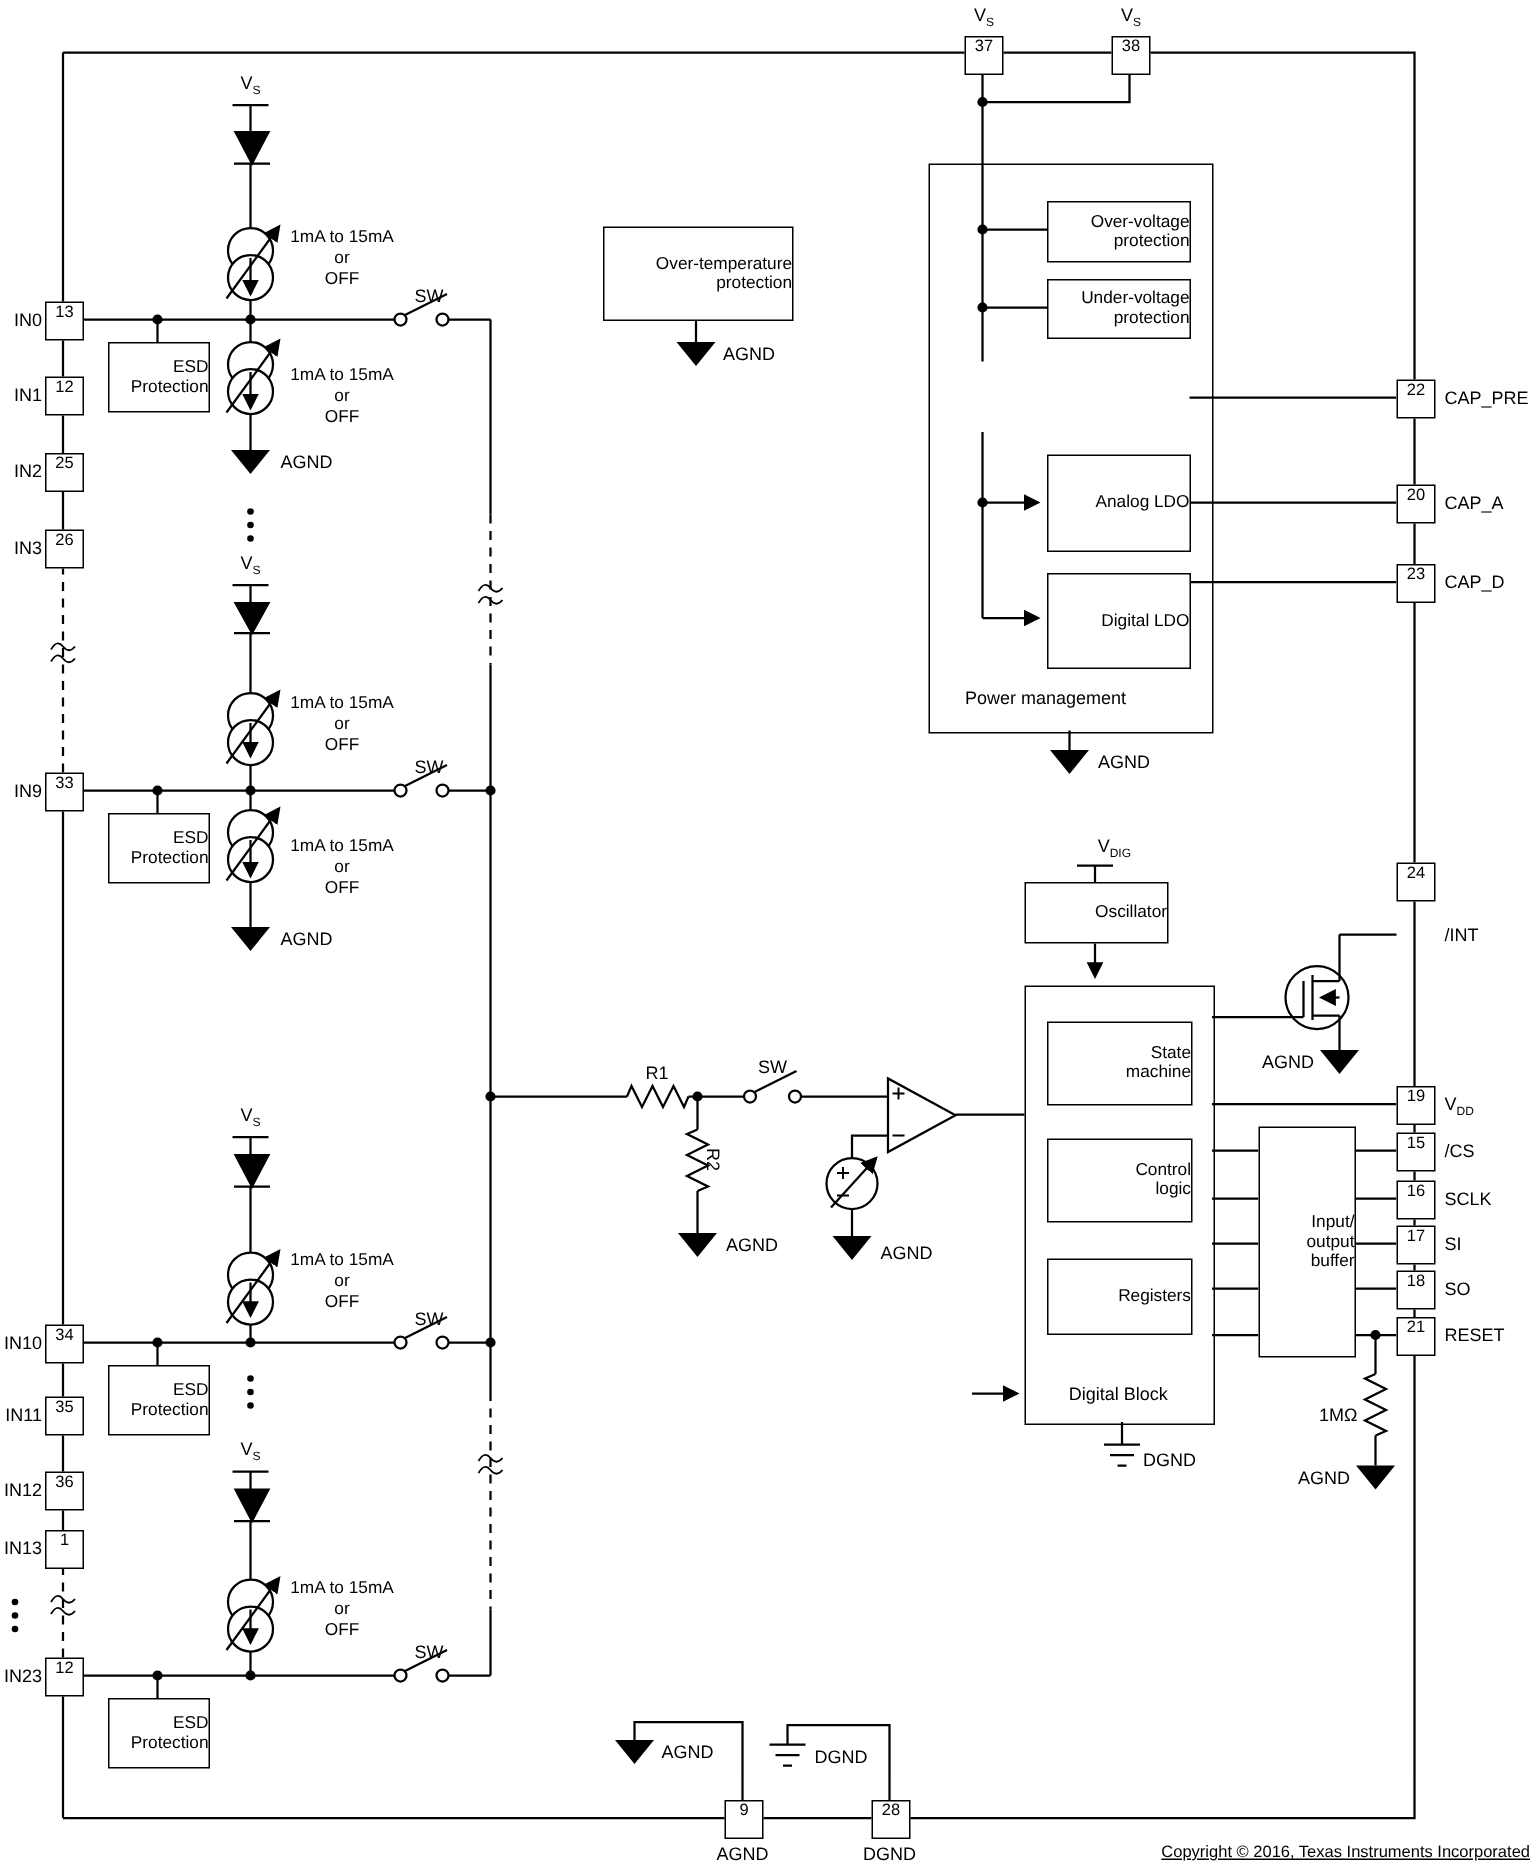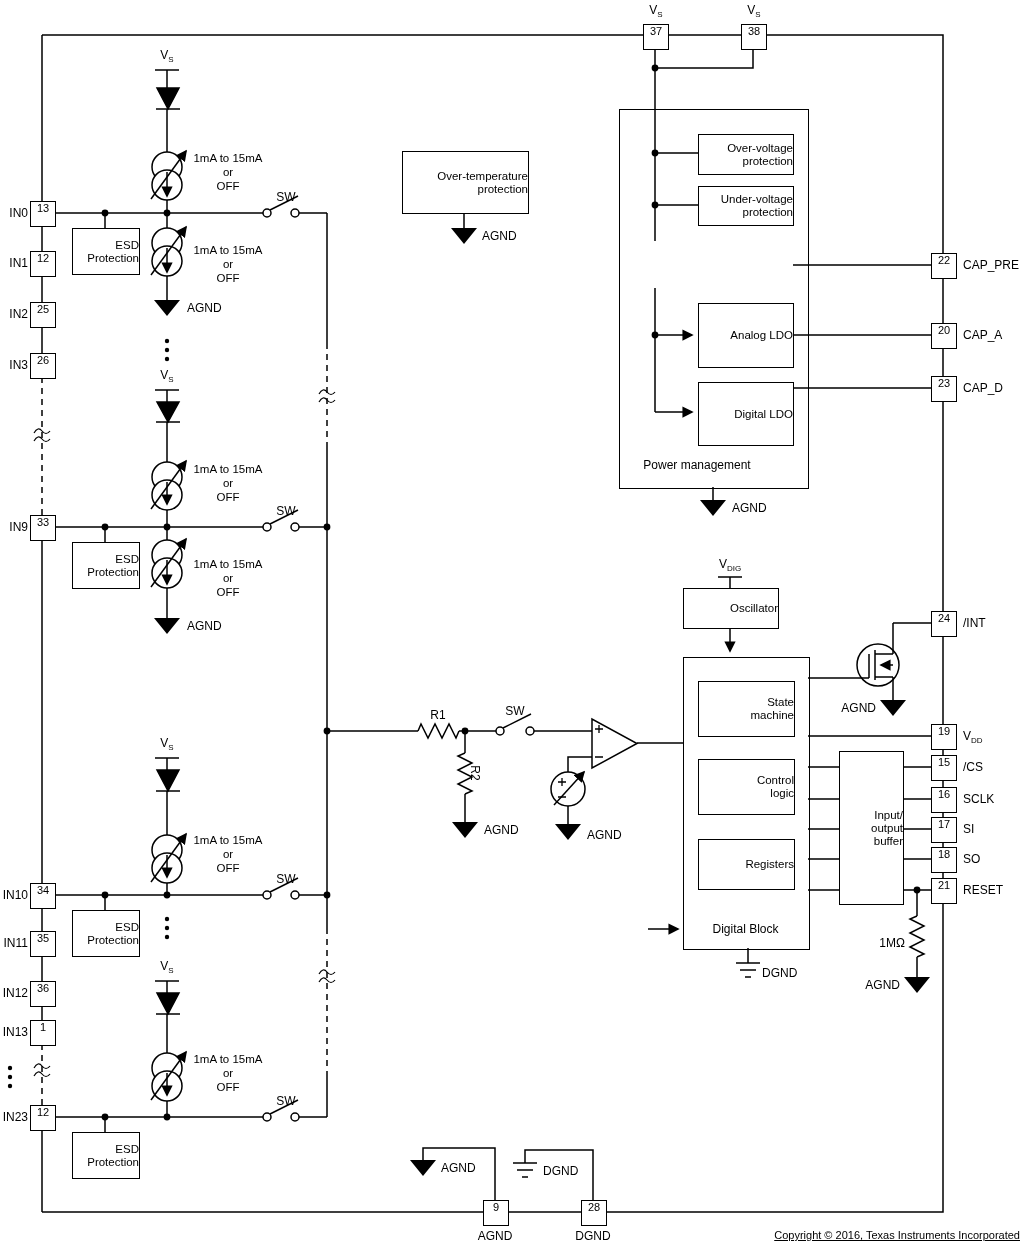--- a/index.html
+++ b/index.html
@@ -274,21 +274,21 @@
     </div>
 <div class="lbl" style="left:963px;top:258px">CAP_PRE</div>
 <div class="pinbox" style="left:931px;top:323px">
       <span>20</span>
     </div>
 <div class="lbl" style="left:963px;top:328px">CAP_A</div>
 <div class="pinbox" style="left:931px;top:376px">
       <span>23</span>
     </div>
 <div class="lbl" style="left:963px;top:381px">CAP_D</div>
-<div class="pinbox" style="left:931px;top:611px">
+<div class="pinbox" style="left:931px;top:575px">
       <span>24</span>
     </div>
 <div class="lbl" style="left:963px;top:616px">/INT</div>
 <div class="pinbox" style="left:931px;top:724px">
       <span>19</span>
     </div>
 <div class="lbl" style="left:963px;top:729px"><span>V</span><sub>DD</sub></div>
 <div class="pinbox" style="left:931px;top:755px">
       <span>15</span>
     </div>
@@ -334,21 +334,21 @@
   <div>Under-voltage</div>
   <div>protection</div>
 </div>
 <div class="blk" style="left:698px;top:303px;width:94px;height:63px">
   <div>Analog LDO</div>
 </div>
 <div class="blk" style="left:698px;top:382px;width:94px;height:62px">
   <div>Digital LDO</div>
 </div>
 
-<div class="lbl" style="left:706px;top:557px;width:48px;text-align:center"><span>V</span><sub>DIG</sub></div>
+<div class="lbl" style="left:706px;top:557px;width:48px;text-align:right"><span>V</span><sub>DIG</sub></div>
 <div class="blk" style="left:683px;top:588px;width:94px;height:39px">
   <div>Oscillator</div>
 </div>
 
 <div class="blk clear" style="left:683px;top:657px;width:125px;height:291px"></div>
 <div class="cap" style="left:683px;top:922px;width:125px">Digital Block</div>
 <div class="blk" style="left:698px;top:759px;width:95px;height:54px">
   <div>Control</div>
   <div>logic</div>
 </div>

